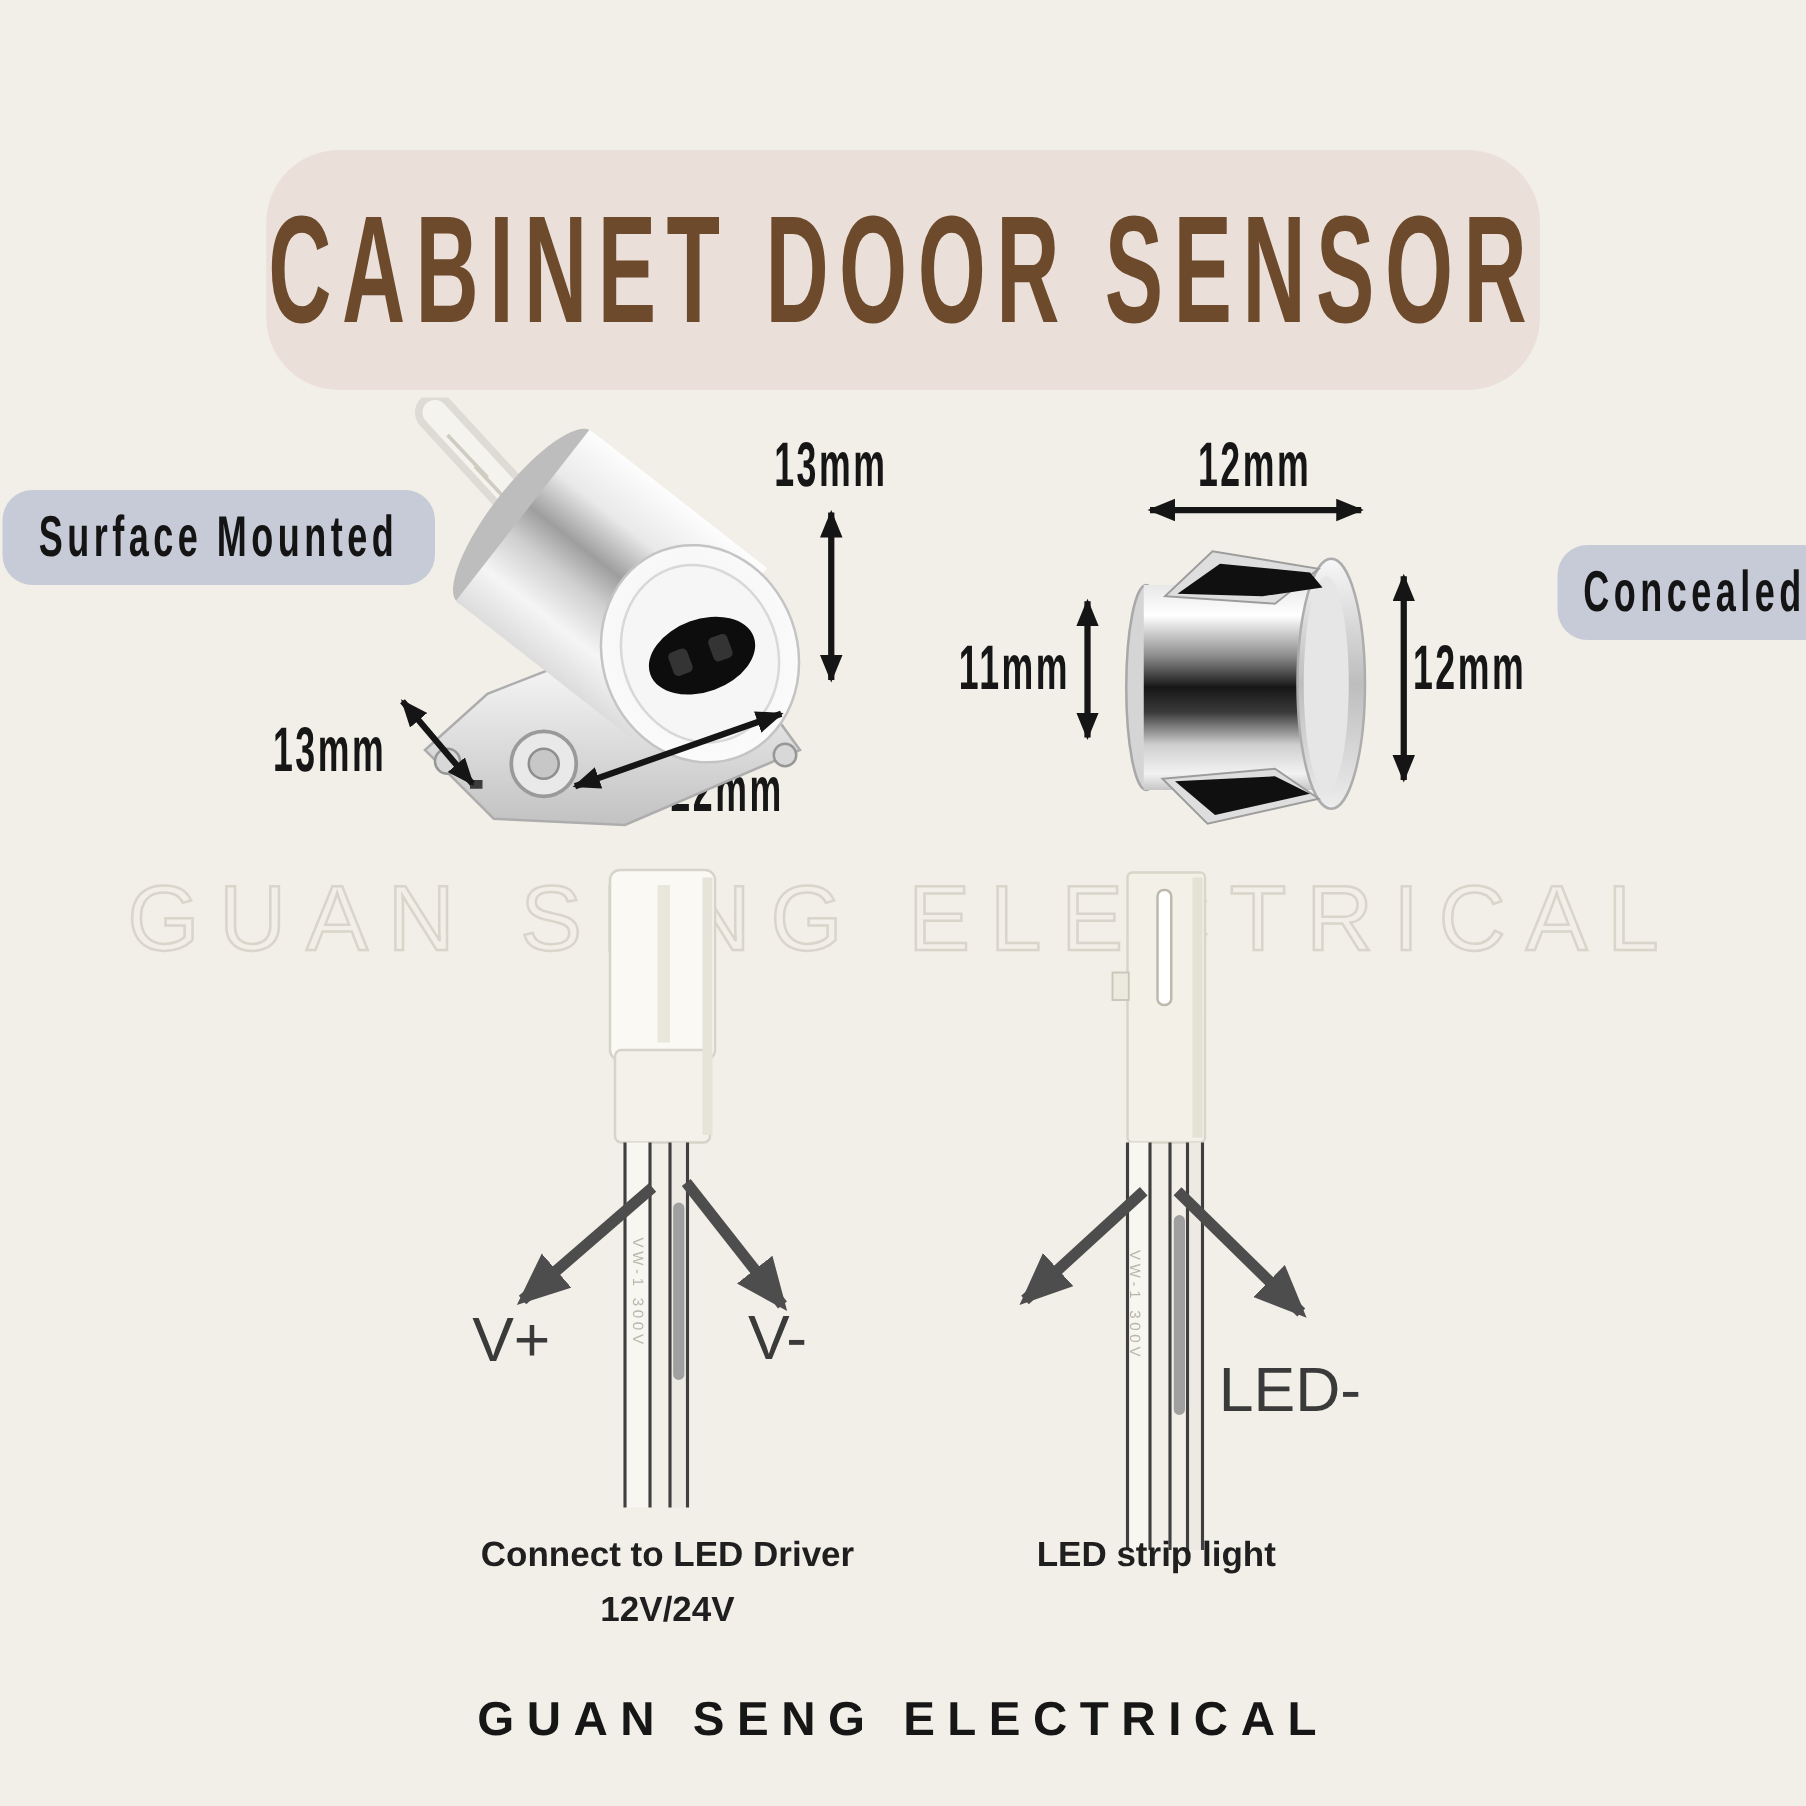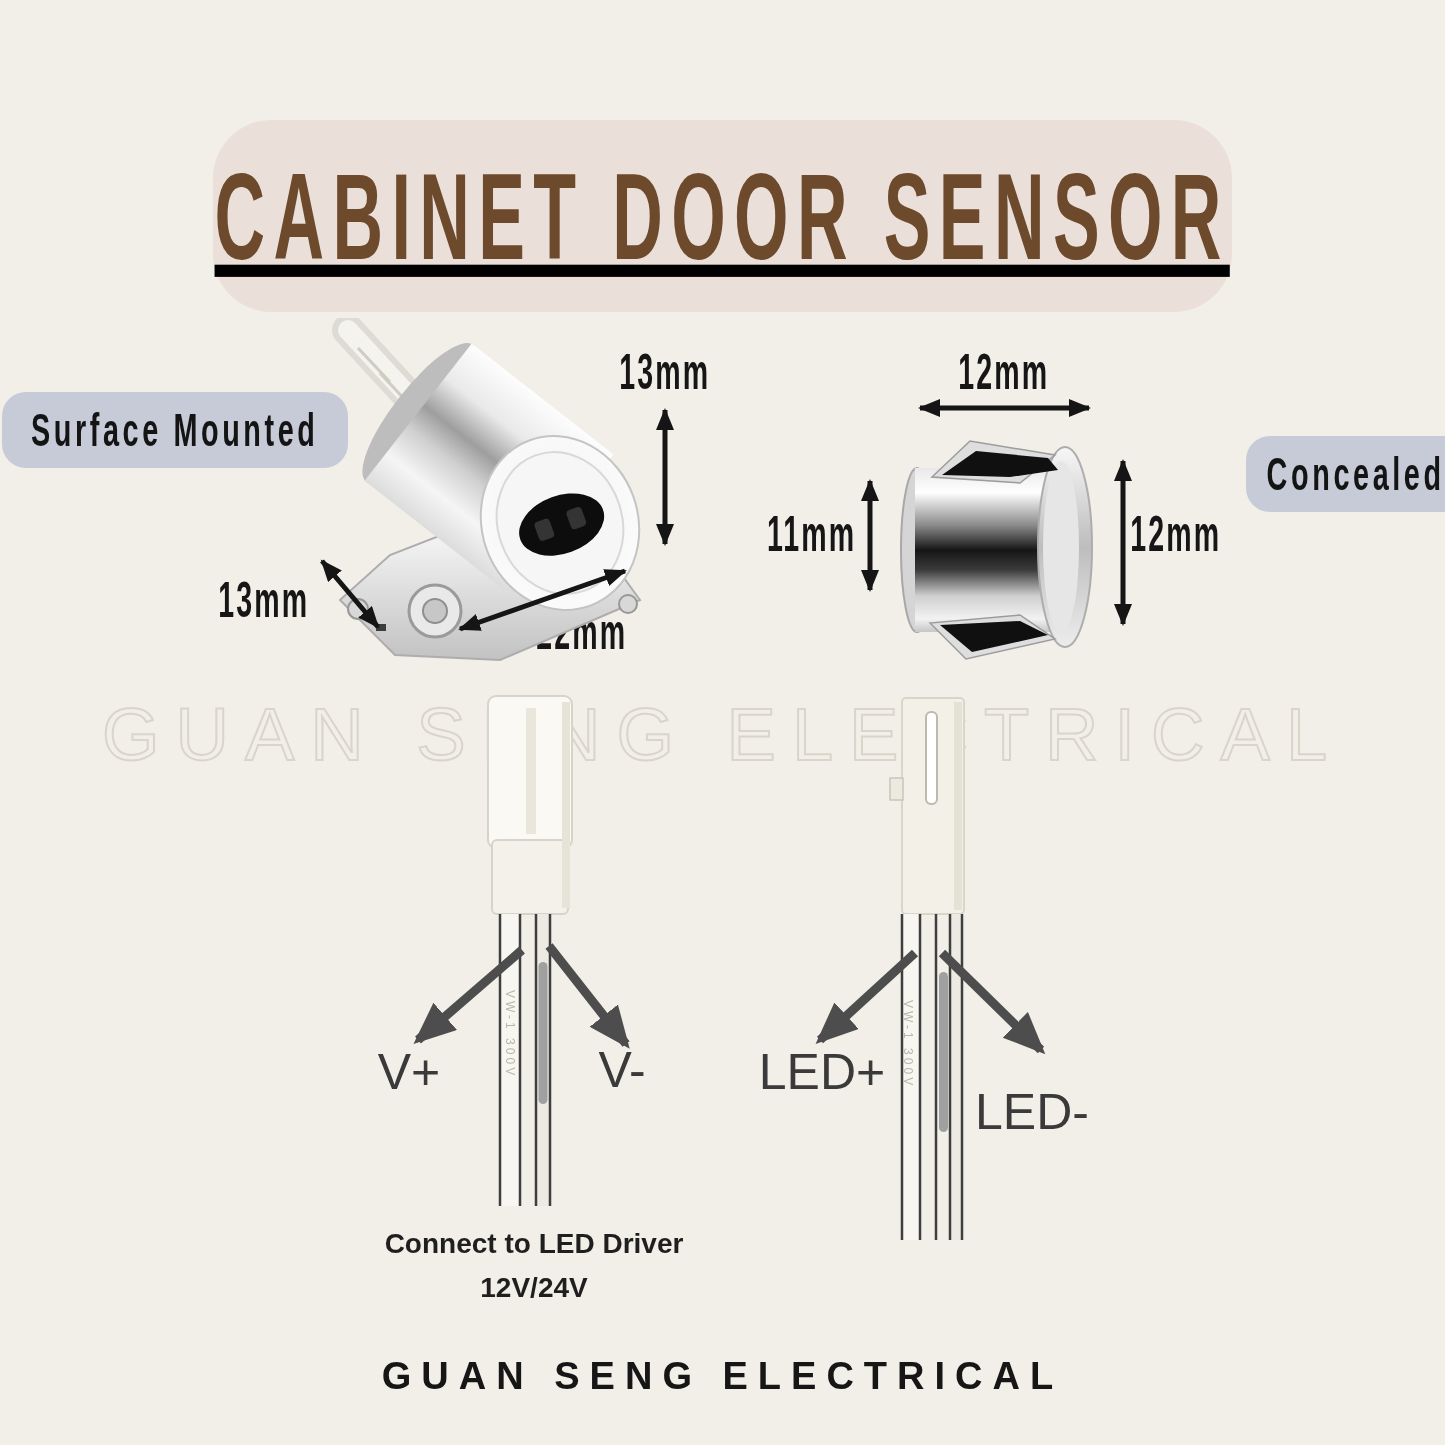--- a/index.html
+++ b/index.html
@@ -1,21 +1,21 @@
 <!DOCTYPE html>
 <html><head>
 <meta charset="utf-8">
 <style>
   html,body{margin:0;padding:0;}
   body{font-family:"Liberation Sans", sans-serif; background:#f2efe8;}
   #stage{position:relative;width:1445px;height:1445px;background:#f2efe8;overflow:hidden;}
 
   
   .banner{position:absolute;left:213px;top:120px;width:1019px;height:192px;
-    background:#ebdfd9;border-radius:58px;display:flex;align-items:center;justify-content:center;text-decoration:underline;}
+    background:#ebdfd9;border-radius:58px;display:flex;align-items:center;justify-content:center;}
   .banner .title{display:inline-block;font-size:100px;font-weight:700;letter-spacing:12px;
     color:#6d4a2c;white-space:nowrap;transform:scale(0.70,1.22);}
 
   
   .tag{position:absolute;background:#c6cbd7;border-radius:24px;height:76px;
     display:flex;align-items:center;justify-content:center;}
   .tag-left{left:2px;top:392px;width:346px;}
   .tag-right{left:1246px;top:392px;width:220px;margin-top:44px;}
   .tag .tag-text{display:inline-block;font-size:40px;font-weight:700;letter-spacing:5px;
     color:#141414;white-space:nowrap;transform:scale(0.72,1.15);}
@@ -218,25 +218,25 @@
     <span>22mm</span></div>
   <div class="dim" style="left:934px;top:348px;">
     <span>12mm</span></div>
   <div class="dim" style="left:742px;top:510px;">
     <span>11mm</span></div>
   <div class="dim" style="left:1106px;top:510px;">
     <span>12mm</span></div>
 
   <div class="term" style="left:299px;top:1043px;">V+</div>
   <div class="term" style="left:512px;top:1041px;">V-</div>
-  <div class="term" style="left:712px;top:1043px;">LED+</div>
   <div class="term" style="left:922px;top:1083px;">LED-</div>
 
   <div class="caption" style="left:324px;top:1222px;">
     <div>Connect to LED Driver</div>
     <div>12V/24V</div>
   </div>
   <div class="caption" style="left:715px;top:1222px;">
+    <div>LED strip light</div>
   </div>
 
   <div class="brand">GUAN SENG ELECTRICAL</div>
 
 </div>
 
 </body></html>

